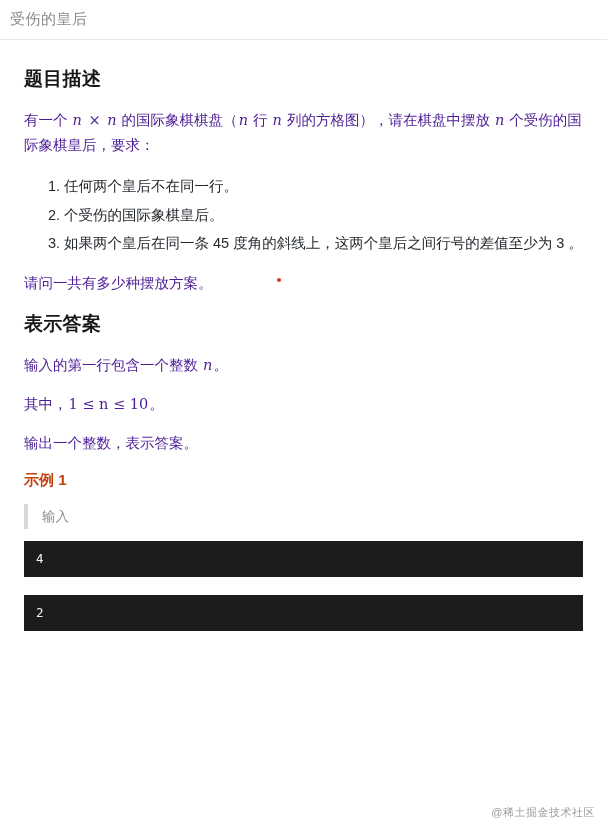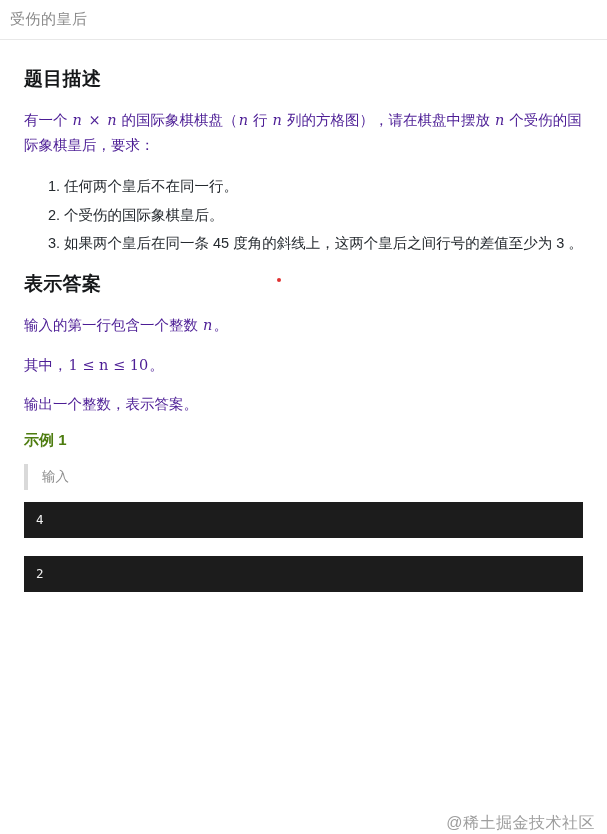--- a/index.html
+++ b/index.html
@@ -82,21 +82,21 @@
     top: 278px;
     width: 4px;
     height: 4px;
     border-radius: 50%;
     background: #e03131;
   }
   h3.example-title {
     font-size: 15px;
     font-weight: bold;
     margin: 10px 0 14px 0;
-    color: #4d7c0f;
+    color: #c2410c;
   }
   .io-label {
     border-left: 4px solid #d9d9d9;
     padding: 2px 0 2px 14px;
     color: #8c8c8c;
     font-size: 13.5px;
     margin: 0 0 12px 0;
     line-height: 1.6;
   }
   .code-block {
@@ -111,22 +111,22 @@
     line-height: 16px;
     position: relative;
     overflow: hidden;
   }
   .code-block.last {
     margin-bottom: 0;
   }
   .watermark {
     position: absolute;
     right: 12px;
-    bottom: 0;
-    font-size: 16px;
+    bottom: 14px;
+    font-size: 11px;
     color: #9e9e9e;
     letter-spacing: 0.5px;
   }
 </style>
 </head>
 <body>
 
 <div class="page">
 
   <div class="page-header">
@@ -138,20 +138,21 @@
     <h2 class="section-title first">题目描述</h2>
 
     <p class="para"><span>有一个 </span><span class="math">n</span><span class="math-up"> × </span><span class="math">n</span><span> 的国际象棋棋盘（</span><span class="math">n</span><span> 行 </span><span class="math">n</span><span> 列的方格图），请在棋盘中摆放 </span><span class="math">n</span><span> 个受伤的国际象棋皇后，要求：</span></p>
 
     <ol class="steps">
       <li>任何两个皇后不在同一行。</li>
       <li>个受伤的国际象棋皇后。</li>
       <li>如果两个皇后在同一条 45 度角的斜线上，这两个皇后之间行号的差值至少为 3 。</li>
     </ol>
 
+    <p class="para">请问一共有多少种摆放方案。</p>
 
     <h2 class="section-title">表示答案</h2>
 
     <p class="para"><span>输入的第一行包含一个整数 </span><span class="math">n</span><span>。</span></p>
 
     <p class="para"><span>其中，</span><span class="math-up">1 ≤ n ≤ 10</span><span>。</span></p>
 
 
     <p class="para">输出一个整数，表示答案。</p>
 

